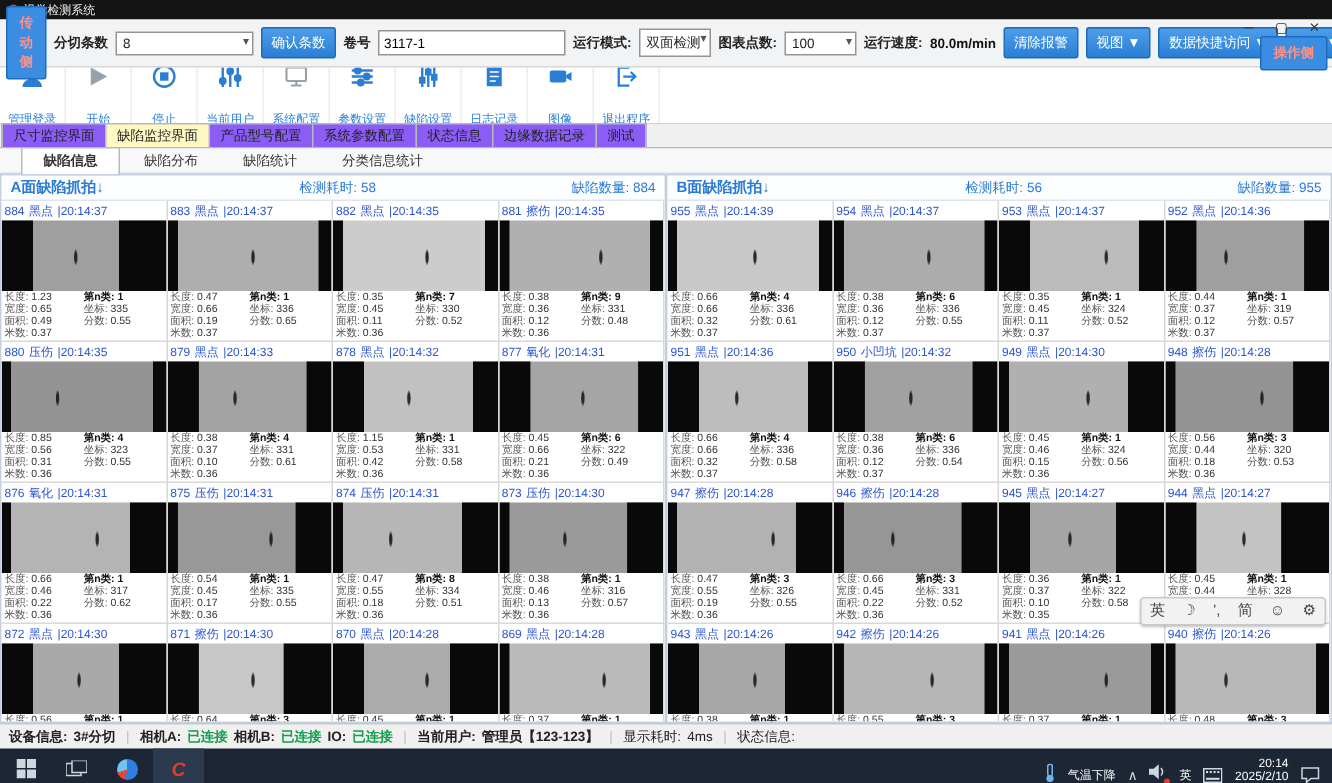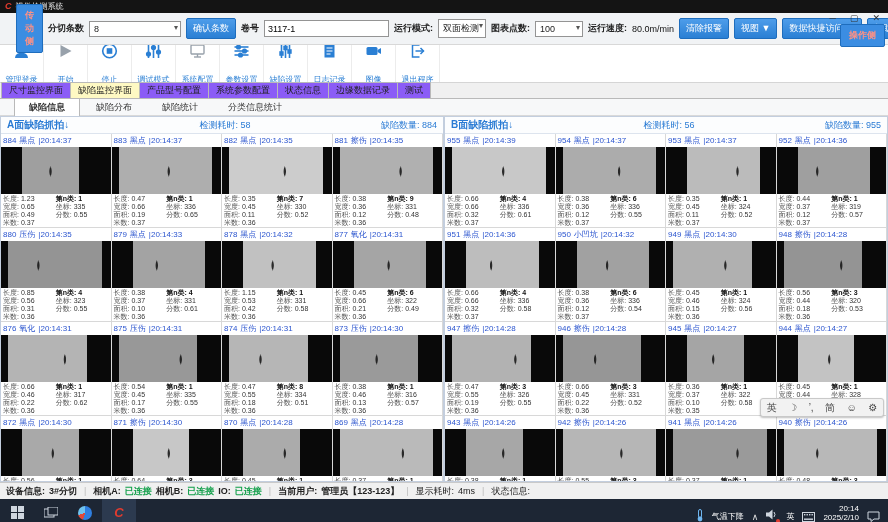--- a/index.html
+++ b/index.html
@@ -1,30 +1,30 @@
 <!DOCTYPE html>
 <html><head>
 <meta charset="utf-8">
 <style>
   html,body{margin:0;padding:0}
   body{width:888px;height:522px;overflow:hidden;position:relative;background:#fff;
        font-family:"Liberation Sans",sans-serif;font-size:9px;color:#222;-webkit-font-smoothing:antialiased}
   .titlebar{height:13px;background:#141414;color:#eee;display:flex;align-items:center;gap:4px;padding:0 5px;font-size:8px}
   .logo{color:#e23b2e;font-weight:bold;font-style:italic;font-size:9px;line-height:9px}
   
-  .tb1{height:32px;background:#f1f3f5;border-bottom:1px solid #d8d8d8;display:flex;align-items:center;gap:5px;padding:0 16px;position:relative;box-sizing:border-box}
+  .tb1{height:32px;background:#f1f3f5;border-bottom:1px solid #d8d8d8;display:flex;align-items:center;gap:5px;padding:0 4px;position:relative;box-sizing:border-box}
   .lab{font-weight:bold;color:#222;white-space:nowrap}
   .btn{background:linear-gradient(#4e9dea,#2a7fd4);background-color:#2f86dd;color:#fff;border:1px solid #1e6dbd;border-radius:2px;
        padding:3px 6px;font-size:9px;white-space:nowrap;cursor:pointer;font-family:inherit}
   .bside{background:#3b8de2;border:1px solid #1e6dbd;color:#ff9184;font-weight:bold;border-radius:2px;padding:4px 8px;font-size:9px;cursor:pointer;font-family:inherit}
   .bsr{position:absolute;right:3px;top:11px}
   .combo{background:#fff;border:1px solid #949494;padding:2px 16px 2px 4px;position:relative;white-space:nowrap;min-width:26px;cursor:pointer}
   .combo .arr{position:absolute;right:2px;top:1px;color:#555;font-size:8px}
   .inp{border:1px solid #949494;background:#fff;height:15px;width:225px;font-size:9px;padding:0 3px;font-family:inherit}
-  .speed{font-weight:normal;color:#111;white-space:nowrap}
+  .speed{font-weight:bold;color:#111;white-space:nowrap}
   .winctl{position:absolute;right:8px;top:0;display:flex;gap:14px;color:#333;font-size:9px}
   .winctl span{cursor:pointer;line-height:10px}
   
   .tb2{height:37px;background:#fff;border-bottom:1px solid #d5d5d5;display:flex;align-items:stretch}
   .tool{width:43px;display:flex;flex-direction:column;align-items:center;justify-content:center;gap:15px;border-right:1px solid #ececec;color:#2a7fd4;font-size:8px;cursor:pointer;white-space:nowrap}
   .tool svg{display:block}
   
   .tabs{height:15px;background:#f0f0f0;display:flex;align-items:flex-end;border-bottom:1px solid #b9b9b9;padding-left:1px}
   .tab{padding:1px 7px 1px 7px;border:1px solid #b9b9b9;border-bottom:none;background:#8b5cf6;margin-right:-1px;cursor:pointer;white-space:nowrap}
   .tab.active{background:#fef9c3;position:relative;z-index:2;font-weight:normal}
@@ -138,21 +138,21 @@
       <span>
         <svg width="17" height="16" viewBox="0 0 16 16" stroke="#2a7fd4" stroke-width="1.6" fill="#2a7fd4">
           <line x1="3" y1="1" x2="3" y2="15"></line>
           <line x1="8" y1="1" x2="8" y2="15"></line>
           <line x1="13" y1="1" x2="13" y2="15"></line>
           <circle cx="3" cy="11" r="1.8"></circle>
           <circle cx="8" cy="4.5" r="1.8"></circle>
           <circle cx="13" cy="9" r="1.8"></circle>
         </svg>
       </span>
-      <span>调试模式</span>
+      <span>当前用户</span>
     </div>
     <div class="tool">
       <span>
         <svg width="17" height="16" viewBox="0 0 16 16" stroke="#98a1ab" fill="none" stroke-width="1.4">
           <rect x="1.5" y="2" width="13" height="9" rx="1"></rect>
           <line x1="8" y1="11" x2="8" y2="14"></line>
           <line x1="4.5" y1="14" x2="11.5" y2="14"></line>
         </svg>
       </span>
       <span>系统配置</span>

